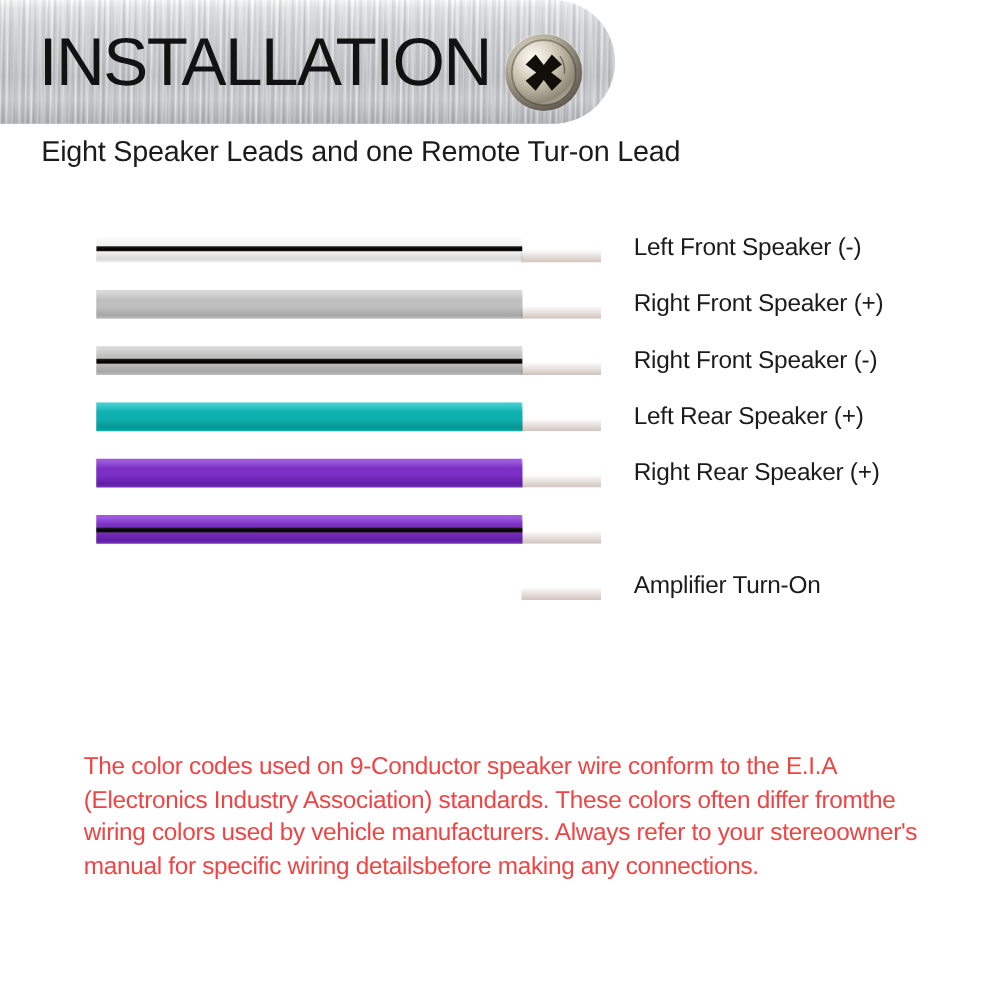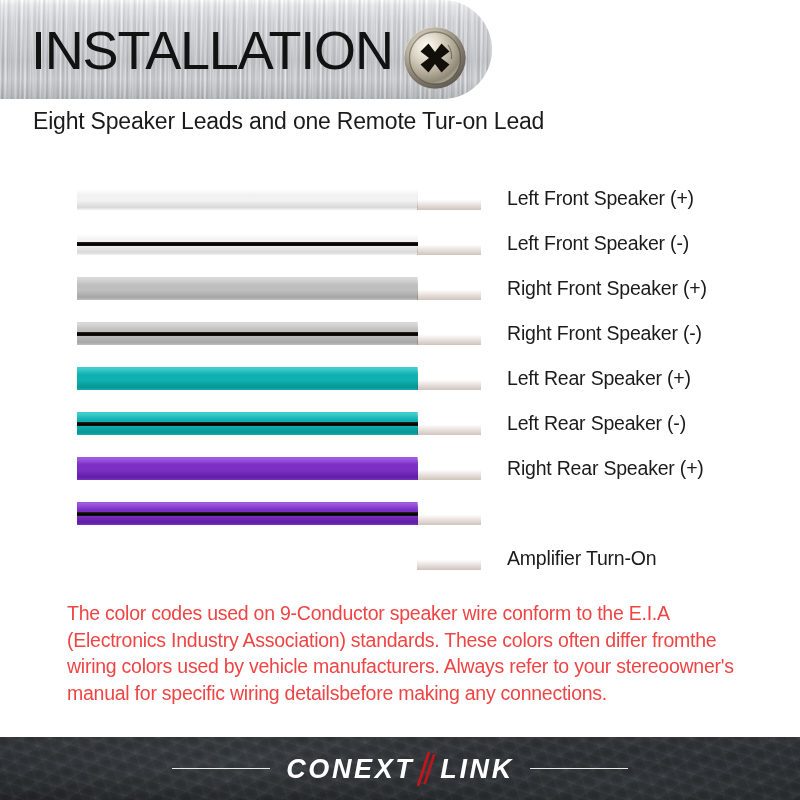--- a/index.html
+++ b/index.html
@@ -310,25 +310,20 @@
     <ellipse cx="31" cy="31" rx="25.5" ry="26" fill="none" stroke="rgba(60,55,45,0.45)" stroke-width="1.4"></ellipse>
     <path d="M24.5 16.5 L31 25 L37.5 16.5 L45.5 24.5 L37 31 L45.5 37.5 L37.5 45.5 L31 37 L24.5 45.5 L16.5 37.5 L25 31 L16.5 24.5 Z" fill="#120f0b"></path>
     <path d="M44 18 C47 22 48 27 47.5 32" fill="none" stroke="rgba(50,45,36,0.5)" stroke-width="1.2"></path>
     <ellipse cx="31" cy="31" rx="31" ry="31" fill="none" stroke="rgba(255,255,255,0.35)" stroke-width="1"></ellipse>
   </svg>
 
   <div class="subtitle">Eight Speaker Leads and one Remote Tur-on Lead</div>
 
   <div class="wire-list" id="wire-list">
       <div class="wire-row">
-        <div class="wire-body" style="background: linear-gradient(rgb(255, 255, 255) 0%, rgb(255, 255, 255) 8%, rgb(242, 242, 242) 34%, rgb(242, 242, 242) 58%, rgb(217, 217, 217) 88%, rgb(242, 242, 242) 100%);"></div>
-        <div class="wire-copper"></div>
-        <div class="wire-label">Left Front Speaker (+)</div>
-      </div>
-      <div class="wire-row">
         <div class="wire-body" style="background: linear-gradient(rgb(255, 255, 255) 0%, rgb(255, 255, 255) 8%, rgb(242, 242, 242) 34%, rgb(242, 242, 242) 58%, rgb(217, 217, 217) 88%, rgb(242, 242, 242) 100%);">
           <div class="wire-stripe"></div>
         </div>
         <div class="wire-copper"></div>
         <div class="wire-label">Left Front Speaker (-)</div>
       </div>
       <div class="wire-row">
         <div class="wire-body" style="background: linear-gradient(rgb(216, 216, 216) 0%, rgb(216, 216, 216) 8%, rgb(191, 191, 191) 34%, rgb(191, 191, 191) 58%, rgb(166, 166, 166) 88%, rgb(191, 191, 191) 100%);"></div>
         <div class="wire-copper"></div>
         <div class="wire-label">Right Front Speaker (+)</div>
@@ -339,56 +334,33 @@
         </div>
         <div class="wire-copper"></div>
         <div class="wire-label">Right Front Speaker (-)</div>
       </div>
       <div class="wire-row">
         <div class="wire-body" style="background: linear-gradient(rgb(62, 204, 204) 0%, rgb(62, 204, 204) 8%, rgb(15, 176, 176) 34%, rgb(15, 176, 176) 58%, rgb(8, 149, 149) 88%, rgb(15, 176, 176) 100%);"></div>
         <div class="wire-copper"></div>
         <div class="wire-label">Left Rear Speaker (+)</div>
       </div>
       <div class="wire-row">
-        <div class="wire-body" style="background: linear-gradient(rgb(62, 204, 204) 0%, rgb(62, 204, 204) 8%, rgb(15, 176, 176) 34%, rgb(15, 176, 176) 58%, rgb(8, 149, 149) 88%, rgb(15, 176, 176) 100%);">
-          <div class="wire-stripe"></div>
-        </div>
-        <div class="wire-copper"></div>
-        <div class="wire-label">Left Rear Speaker (-)</div>
-      </div>
-      <div class="wire-row">
         <div class="wire-body" style="background: linear-gradient(rgb(157, 90, 222) 0%, rgb(157, 90, 222) 8%, rgb(123, 47, 196) 34%, rgb(123, 47, 196) 58%, rgb(95, 30, 164) 88%, rgb(123, 47, 196) 100%);"></div>
         <div class="wire-copper"></div>
         <div class="wire-label">Right Rear Speaker (+)</div>
       </div>
       <div class="wire-row">
         <div class="wire-body" style="background: linear-gradient(rgb(157, 90, 222) 0%, rgb(157, 90, 222) 8%, rgb(123, 47, 196) 34%, rgb(123, 47, 196) 58%, rgb(95, 30, 164) 88%, rgb(123, 47, 196) 100%);">
           <div class="wire-stripe"></div>
         </div>
         <div class="wire-copper"></div>
       </div>
       <div class="wire-row">
         <div class="wire-body"></div>
         <div class="wire-copper"></div>
         <div class="wire-label">Amplifier Turn-On</div>
       </div>
     </div>
 
   <p class="body-copy">The color codes used on 9-Conductor speaker wire conform to the E.I.A (Electronics Industry Association) standards. These colors often differ fromthe wiring colors used by vehicle manufacturers. Always refer to your stereoowner's manual for specific wiring detailsbefore making any connections.</p>
 
-  <div class="footer-band">
-    <div class="stone-a"></div>
-    <div class="stone-b"></div>
-    <div class="footer-inner">
-      <div class="footer-rule"></div>
-      <div class="brand">
-        <span>CONEXT</span>
-        <span class="brand-slash">
-            <i></i>
-            <i></i>
-          </span>
-        <span>LINK</span>
-      </div>
-      <div class="footer-rule"></div>
-    </div>
-  </div>
 
 </div>
 
 </body></html>

